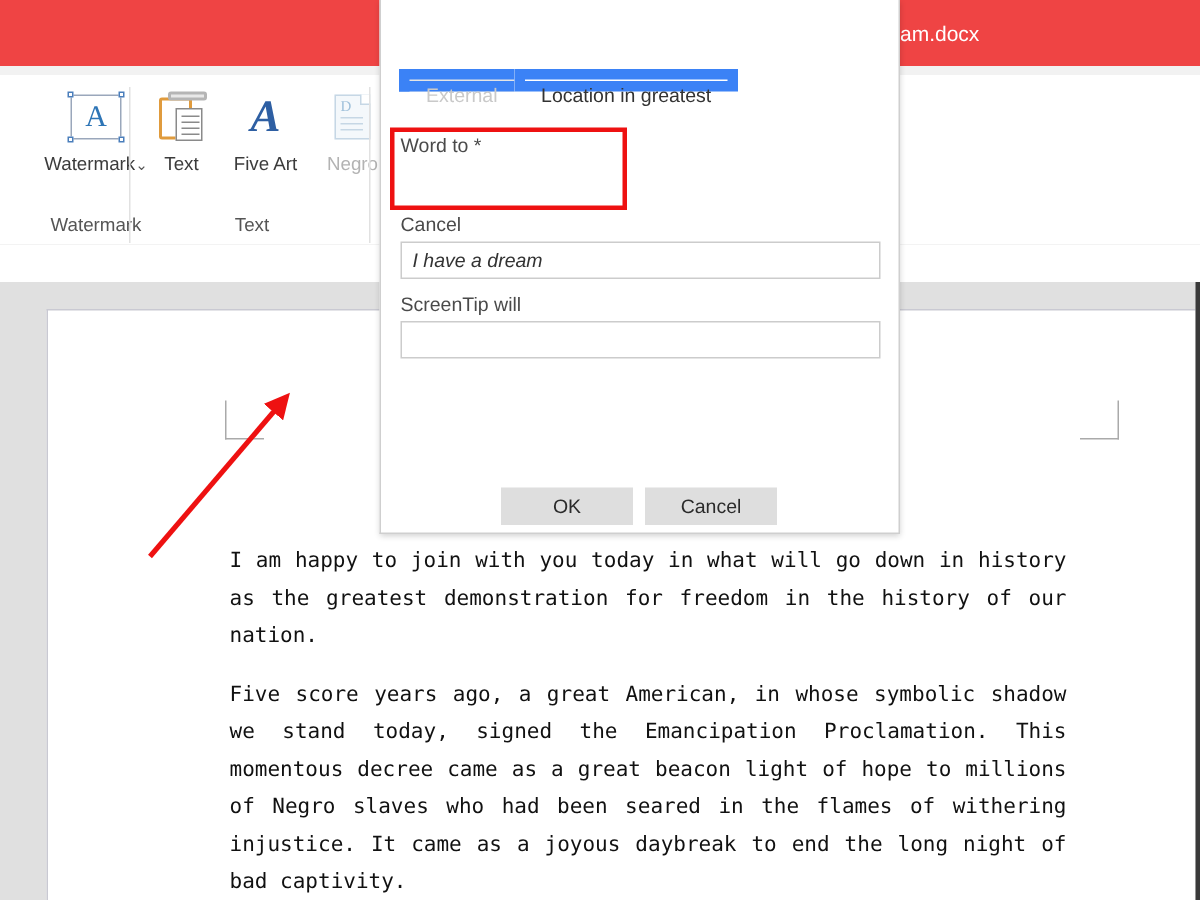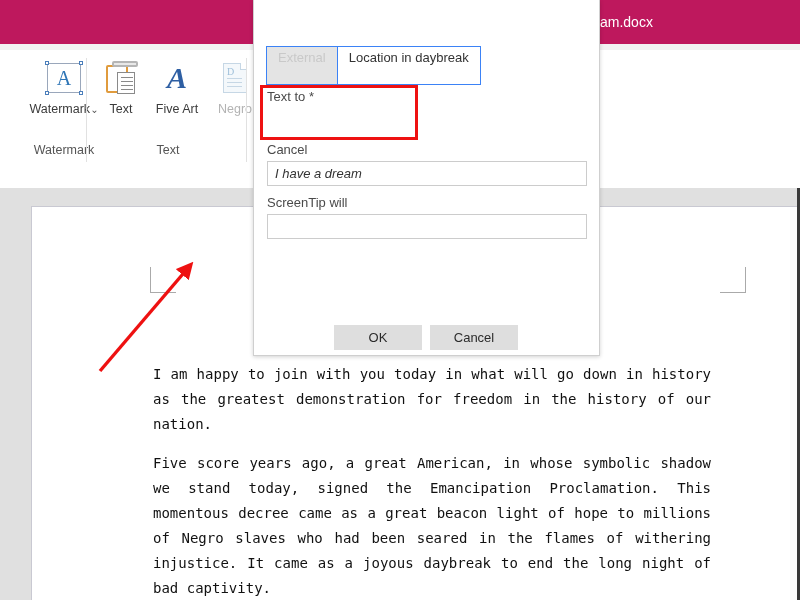--- a/index.html
+++ b/index.html
@@ -9,21 +9,21 @@
     overflow: hidden;
     font-family: "Liberation Sans", sans-serif;
     background: #ffffff;
   }
 
   #root { position: relative; width: 800px; height: 600px; }
 
   
   .titlebar {
     position: absolute; left: 0; top: 0; width: 800px; height: 44px;
-    background: #be185d;
+    background: #ef4444;
   }
   .titlebar-text {
     position: absolute; left: 600px; top: 14px;
     color: #ffffff; font-size: 14px; white-space: nowrap;
   }
 
   
   .ribbon {
     position: absolute; left: 0; top: 44px; width: 800px; height: 119px;
     background: #f2f2f2;
@@ -221,22 +221,22 @@
     position: absolute; left: 0; top: 0; width: 345px; line-height: 33px;
     text-align: center; font-size: 13.5px; color: #555; font-weight: bold;
   }
   .dlg-close {
     position: absolute; right: 10px; top: 6px; width: 22px; height: 22px;
     display: flex; align-items: center; justify-content: center;
     font-size: 17px; color: #6b6b6b; cursor: pointer;
   }
   .tabs { position: absolute; left: 12px; top: 46px; height: 24px; display: flex; }
   .tab {
-    height: 39px; line-height: 22px; padding: 0 11px; font-size: 13px;
-    border: 1px solid #3b82f6; cursor: pointer; white-space: nowrap;
+    height: 15px; line-height: 22px; padding: 0 11px; font-size: 13px;
+    border: 7px solid #3b82f6; cursor: pointer; white-space: nowrap;
   }
   .tab.sel { background: #e4e4e4; color: #c9c9c9; border-right: none; }
   .tab.unsel { background: #ffffff; color: #333; }
 
   .field-label {
     position: absolute; left: 13px; font-size: 13px; color: #4a4a4a;
   }
   .field-input {
     position: absolute; left: 13px; width: 320px; height: 25px;
     border: 1px solid #cccccc; background: #ffffff;
@@ -411,24 +411,24 @@
         <path d="M0,0 L5,2.5 L0,5 Z" fill="#ee1111"></path>
       </marker>
     </defs>
     <line x1="15" y1="131" x2="103" y2="28" stroke="#ee1111" stroke-width="3.4" marker-end="url(#ah)"></line>
   </svg>
 
   <div class="dialog">
 
     <div class="tabs">
       <div class="tab sel">External</div>
-      <div class="tab unsel">Location in daybreak</div>
-    </div>
-
-    <div class="field-label" style="top:89px;">Text to *</div>
+      <div class="tab unsel">Location in greatest</div>
+    </div>
+
+    <div class="field-label" style="top:89px;">Word to *</div>
 
     <div class="field-label" style="top:142px;">Cancel</div>
     <input class="field-input" style="top: 161px; font-style: italic;" value="I have a dream">
 
     <div class="field-label" style="top:195px;">ScreenTip will</div>
     <input class="field-input" style="top: 214px;" value="">
 
     <button class="dlg-btn" style="left:176px;">Cancel</button>
     <button class="dlg-btn" style="left:80px;">OK</button>
   </div>

